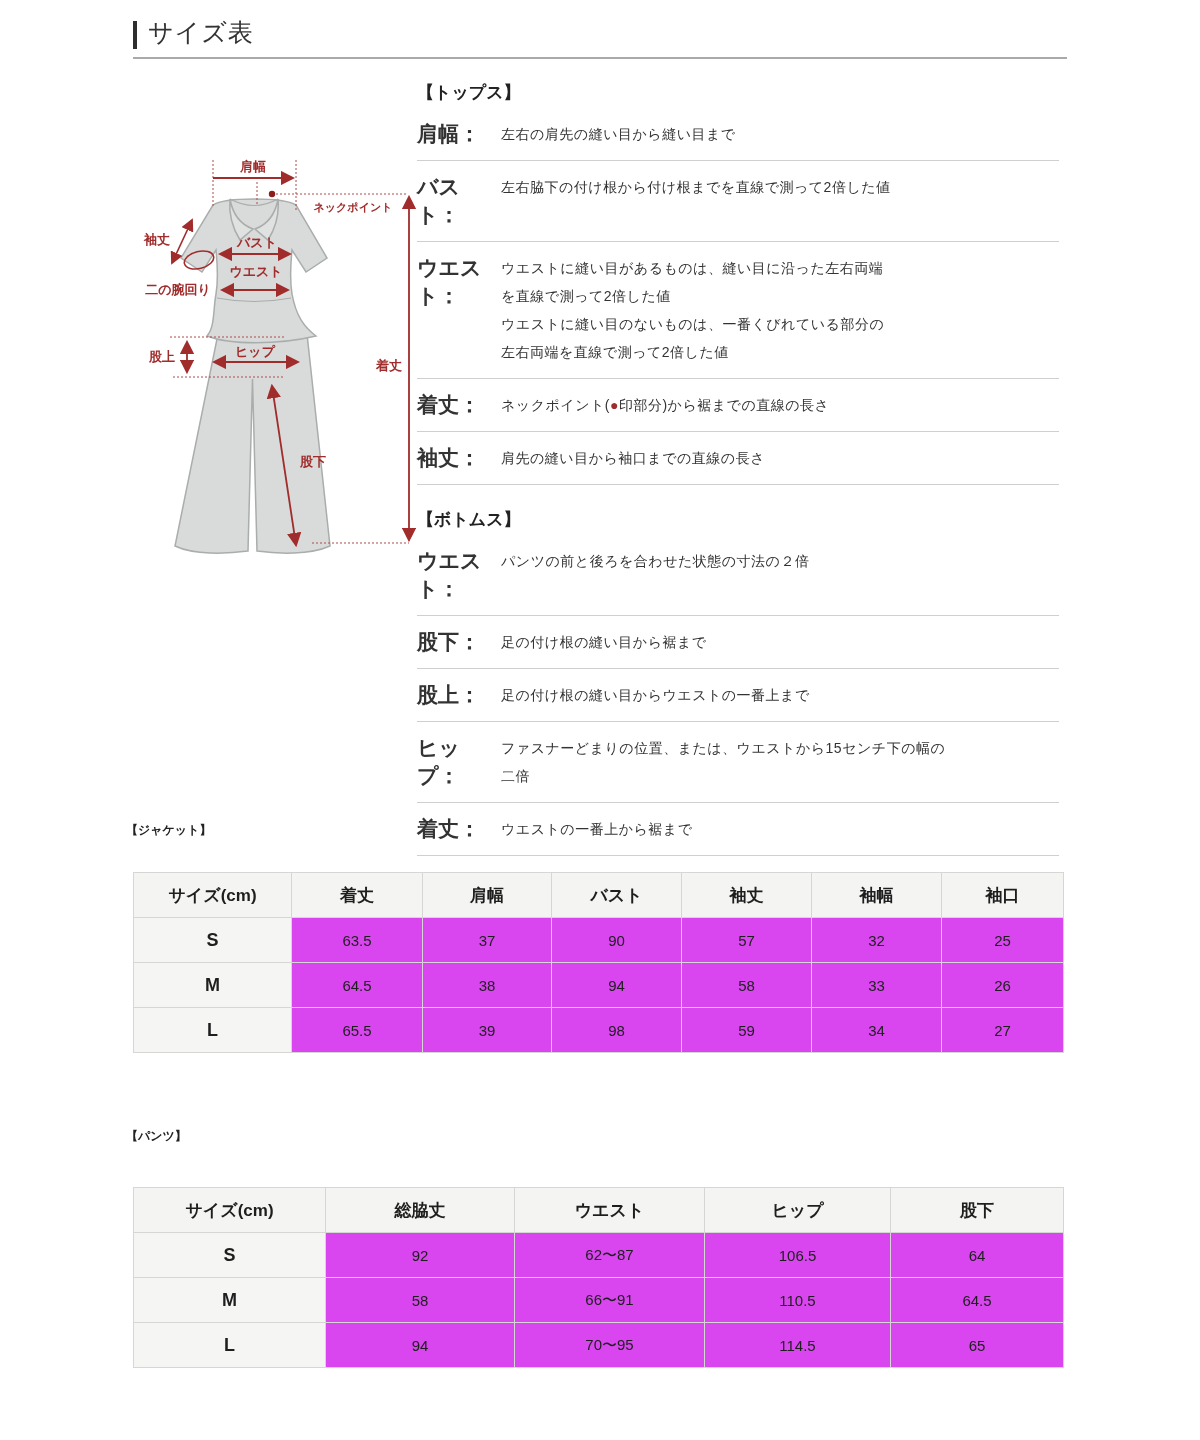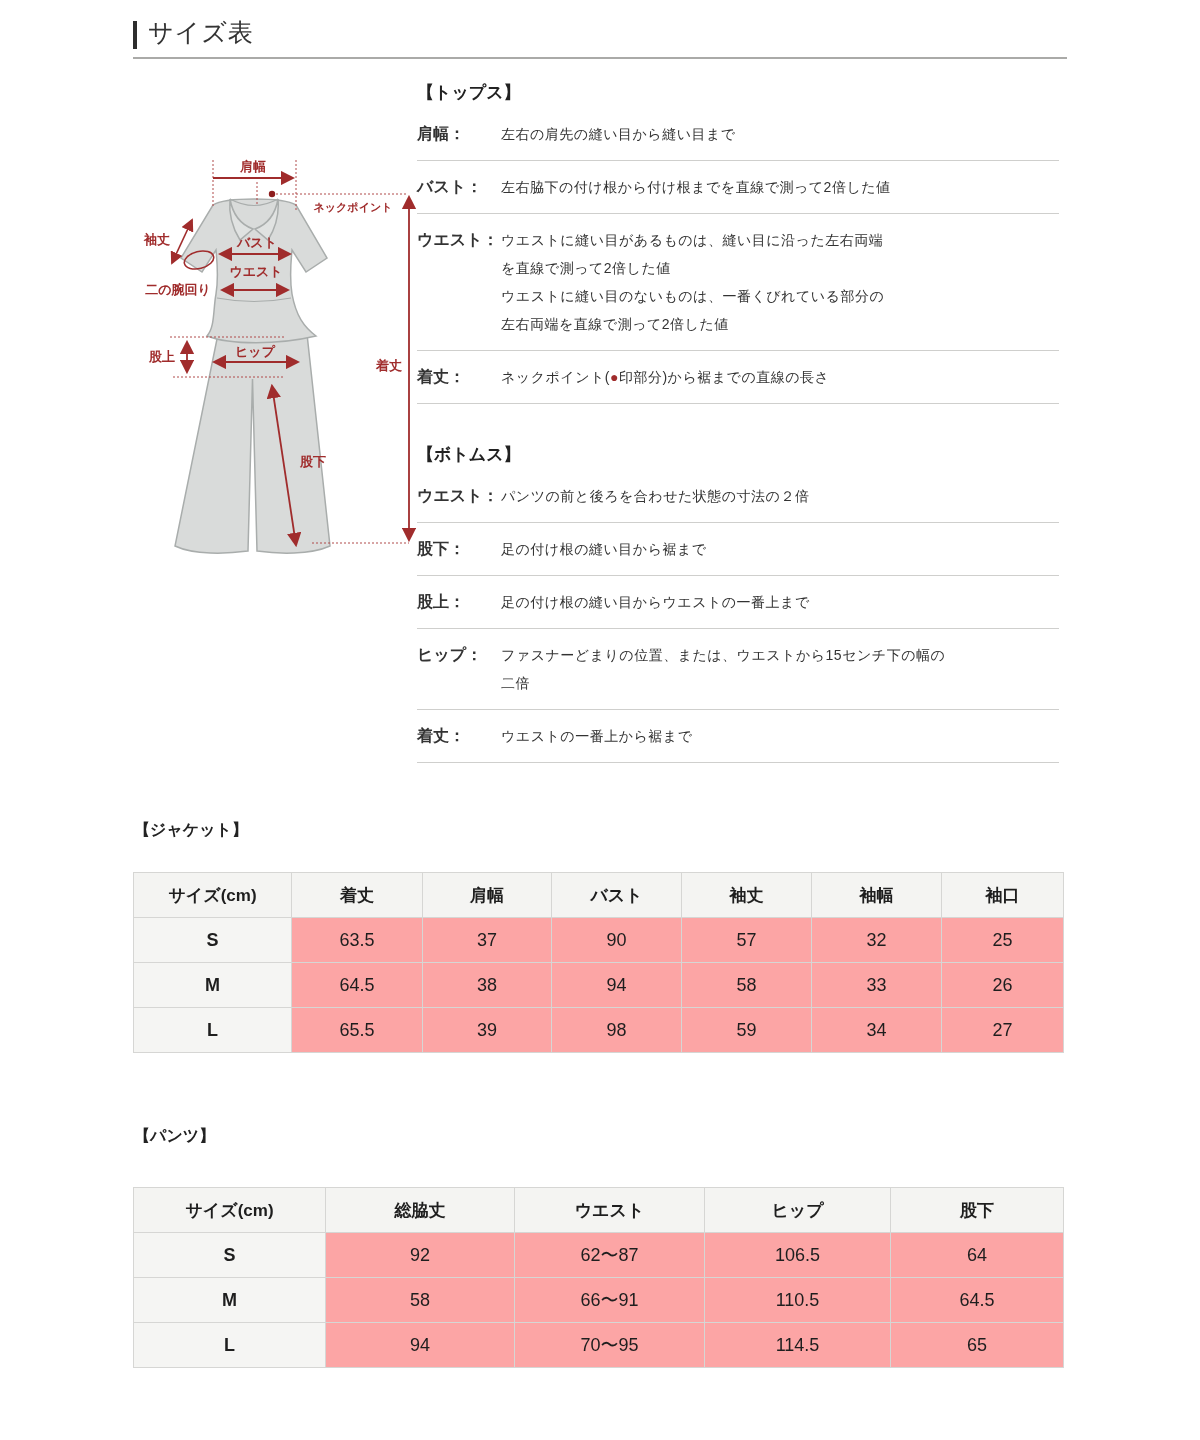--- a/index.html
+++ b/index.html
@@ -20,37 +20,37 @@
   .lbl.sm{font-size:11px;}
   .redln{stroke:#a02c2c;stroke-width:1.8;fill:none;}
   .redthin{stroke:#a02c2c;stroke-width:1.6;fill:none;}
   .dotln{stroke:#b04a4a;stroke-width:1;stroke-dasharray:2 2;fill:none;}
   .garment{fill:#d9dbda;stroke:#a9adac;stroke-width:1.5;}
   .garment-line{fill:none;stroke:#a9adac;stroke-width:1.2;}
 
   
   .definitions{position:absolute;left:417px;top:82px;width:642px;}
   .def-heading{font-size:17px;font-weight:bold;color:#222;line-height:22px;margin:0 0 4px 0;}
-  .def-section + .def-section{margin-top:40px;}
+  .def-section + .def-section{margin-top:24px;}
   .def-row{display:flex;border-bottom:1px solid #cfcfcd;padding:12px 0;}
-  .def-term{flex:none;width:84px;font-size:16px;font-weight:600;color:#333;line-height:28px;}
+  .def-term{flex:none;width:84px;font-size:21px;font-weight:600;color:#333;line-height:28px;}
   .def-desc{flex:1;font-size:14px;color:#333;line-height:28px;white-space:pre-line;letter-spacing:0.5px;}
   .red-dot{color:#a02c2c;}
 
   
-  .tbl-heading{position:absolute;left:134px;font-size:16px;font-weight:bold;color:#222;margin:0;line-height:24px;}
+  .tbl-heading{position:absolute;left:126px;font-size:12px;font-weight:bold;color:#222;margin:0;line-height:24px;}
   .jacket-heading{top:818px;}
   .pants-heading{top:1124px;}
   .size-table{position:absolute;left:133px;border-collapse:collapse;table-layout:fixed;width:930px;text-align:center;color:#1e1e1e;}
   .jacket-table{top:872px;}
   .pants-table{top:1187px;}
   .size-table th,.size-table td{border:1px solid #d6d6d4;height:44px;padding:0;}
   .size-table thead th{background:#f4f4f2;font-weight:bold;font-size:17px;margin-top:30px;}
   .size-table tbody th{background:#f5f5f3;font-weight:bold;font-size:18px;}
-  .size-table td{background:#fca5a5;font-weight:normal;font-size:18px;}
+  .size-table td{background:#d946ef;font-weight:normal;font-size:15px;}
 </style>
 </head>
 <body>
 
 <div class="page">
 
   <div class="page-header">
     <div class="title-accent"></div>
     <h1 class="page-title">サイズ表</h1>
   </div>
@@ -124,20 +124,24 @@
       <div class="def-row">
         <span class="def-term">ウエスト：</span>
         <span class="def-desc">ウエストに縫い目があるものは、縫い目に沿った左右両端
 を直線で測って2倍した値
 ウエストに縫い目のないものは、一番くびれている部分の
 左右両端を直線で測って2倍した値</span>
       </div>
       <div class="def-row">
         <span class="def-term">着丈：</span>
         <span class="def-desc">ネックポイント(<span class="red-dot">●</span>印部分)から裾までの直線の長さ</span>
+      </div>
+      <div class="def-row">
+        <span class="def-term">袖丈：</span>
+        <span class="def-desc">肩先の縫い目から袖口までの直線の長さ</span>
       </div>
     </div>
 
     <div class="def-section">
       <p class="def-heading">【ボトムス】</p>
       <div class="def-row">
         <span class="def-term">ウエスト：</span>
         <span class="def-desc">パンツの前と後ろを合わせた状態の寸法の２倍</span>
       </div>
       <div class="def-row">

